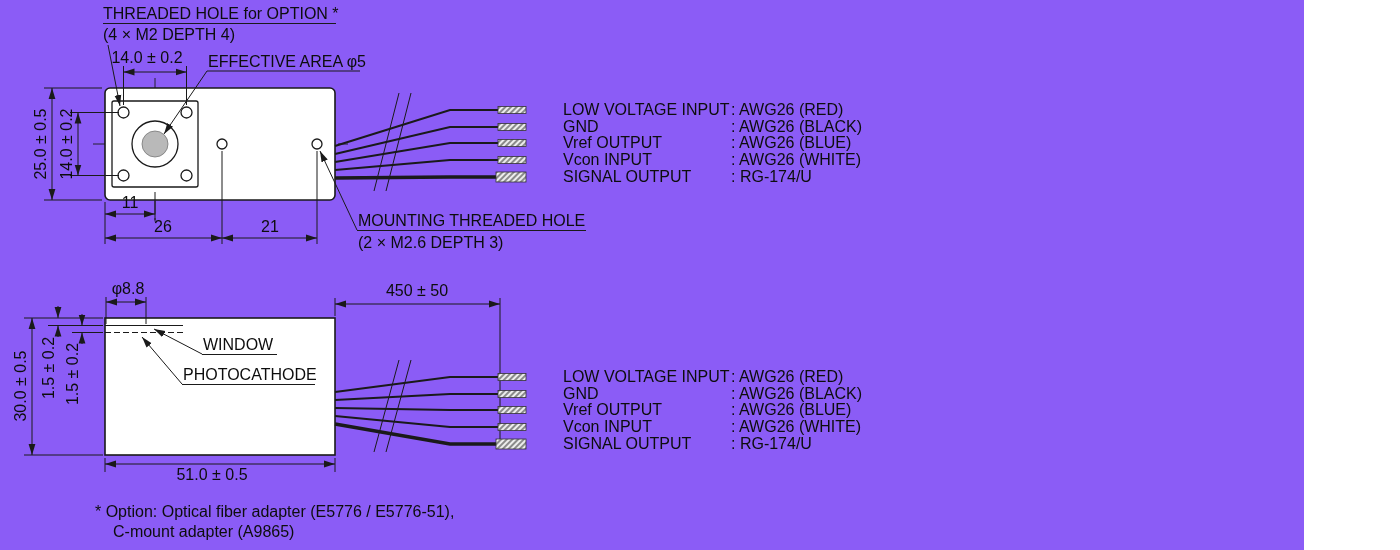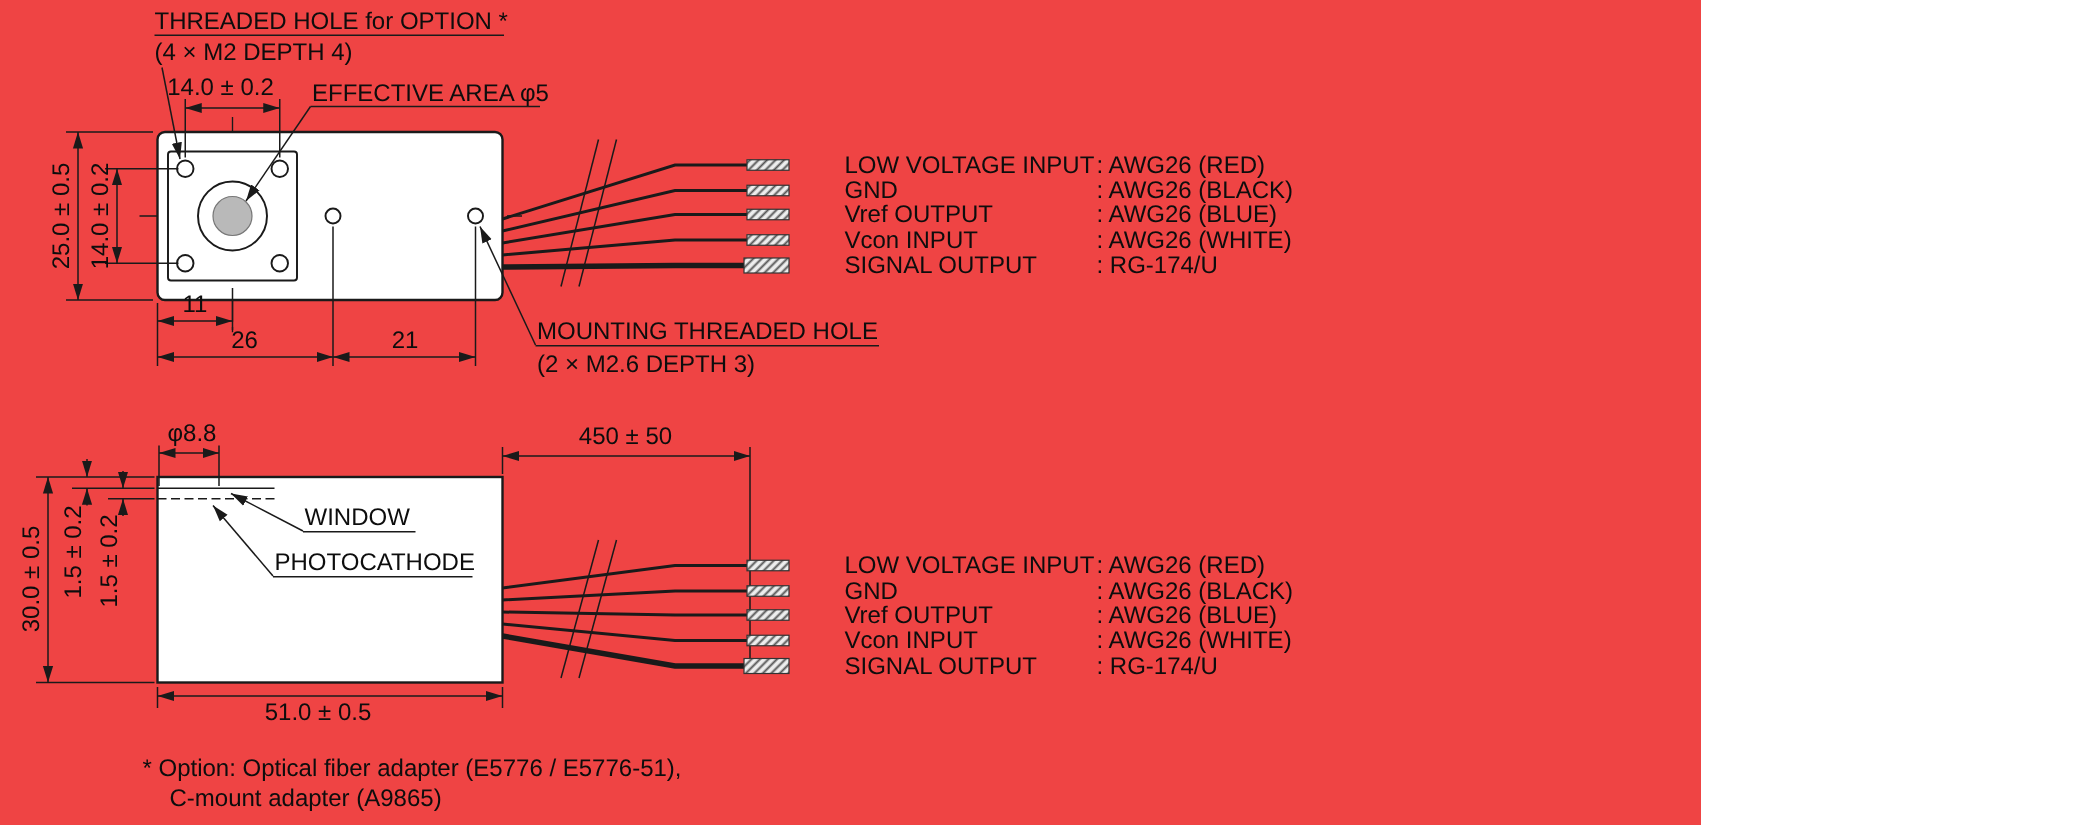--- a/index.html
+++ b/index.html
@@ -1,16 +1,16 @@
 <!DOCTYPE html>
 <html><head>
 <meta charset="utf-8">
 <style>
   html,body{margin:0;padding:0;background:#ffffff;}
-  .stage{width:1134px;height:550px;position:relative;background:#ef4444;overflow:hidden;}
+  .stage{width:1304px;height:550px;position:relative;background:#8b5cf6;overflow:hidden;}
   svg{display:block;}
   text{font-family:"Liberation Sans",sans-serif;font-size:16px;fill:#0d0d0d;}
   .thick{stroke:#1a1a1a;stroke-width:1.6;fill:#ffffff;}
   .mid{stroke:#1a1a1a;stroke-width:1.3;fill:#ffffff;}
   .thin{stroke:#1a1a1a;stroke-width:1;fill:none;}
   .center{stroke:#1a1a1a;stroke-width:0.9;fill:none;stroke-dasharray:14 3.5 3.5 3.5;}
   .dashln{stroke:#1a1a1a;stroke-width:1;fill:none;stroke-dasharray:6 3;}
   .wire{stroke:#1a1a1a;stroke-width:2;fill:none;}
   .coax{stroke:#1a1a1a;stroke-width:3.6;fill:none;}
   .ul{stroke:#1a1a1a;stroke-width:1;}

